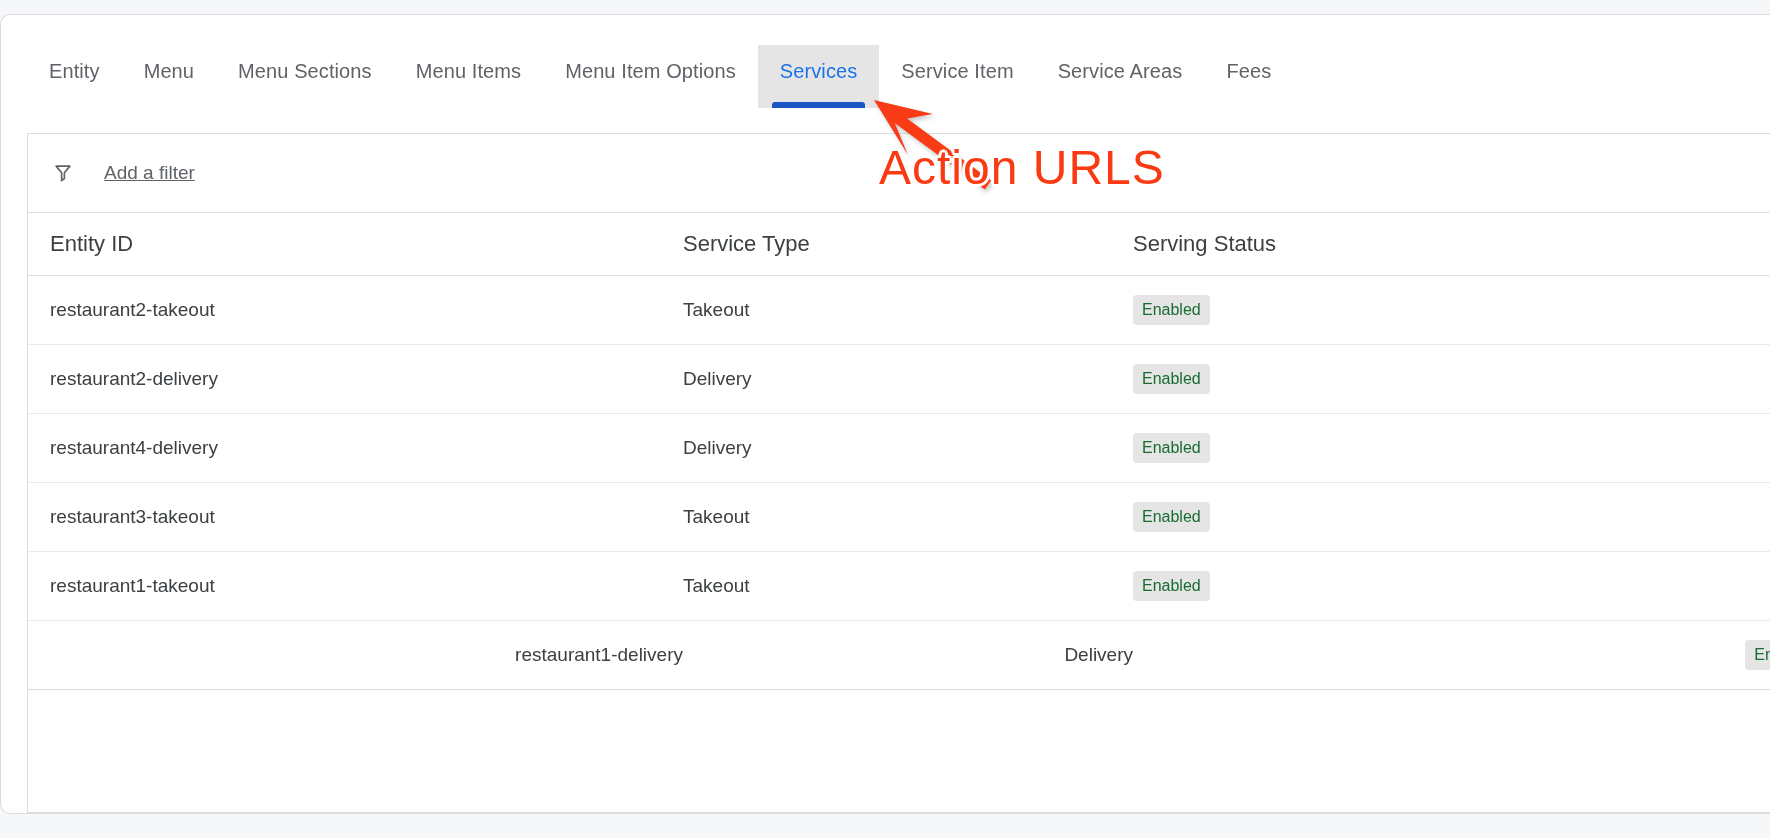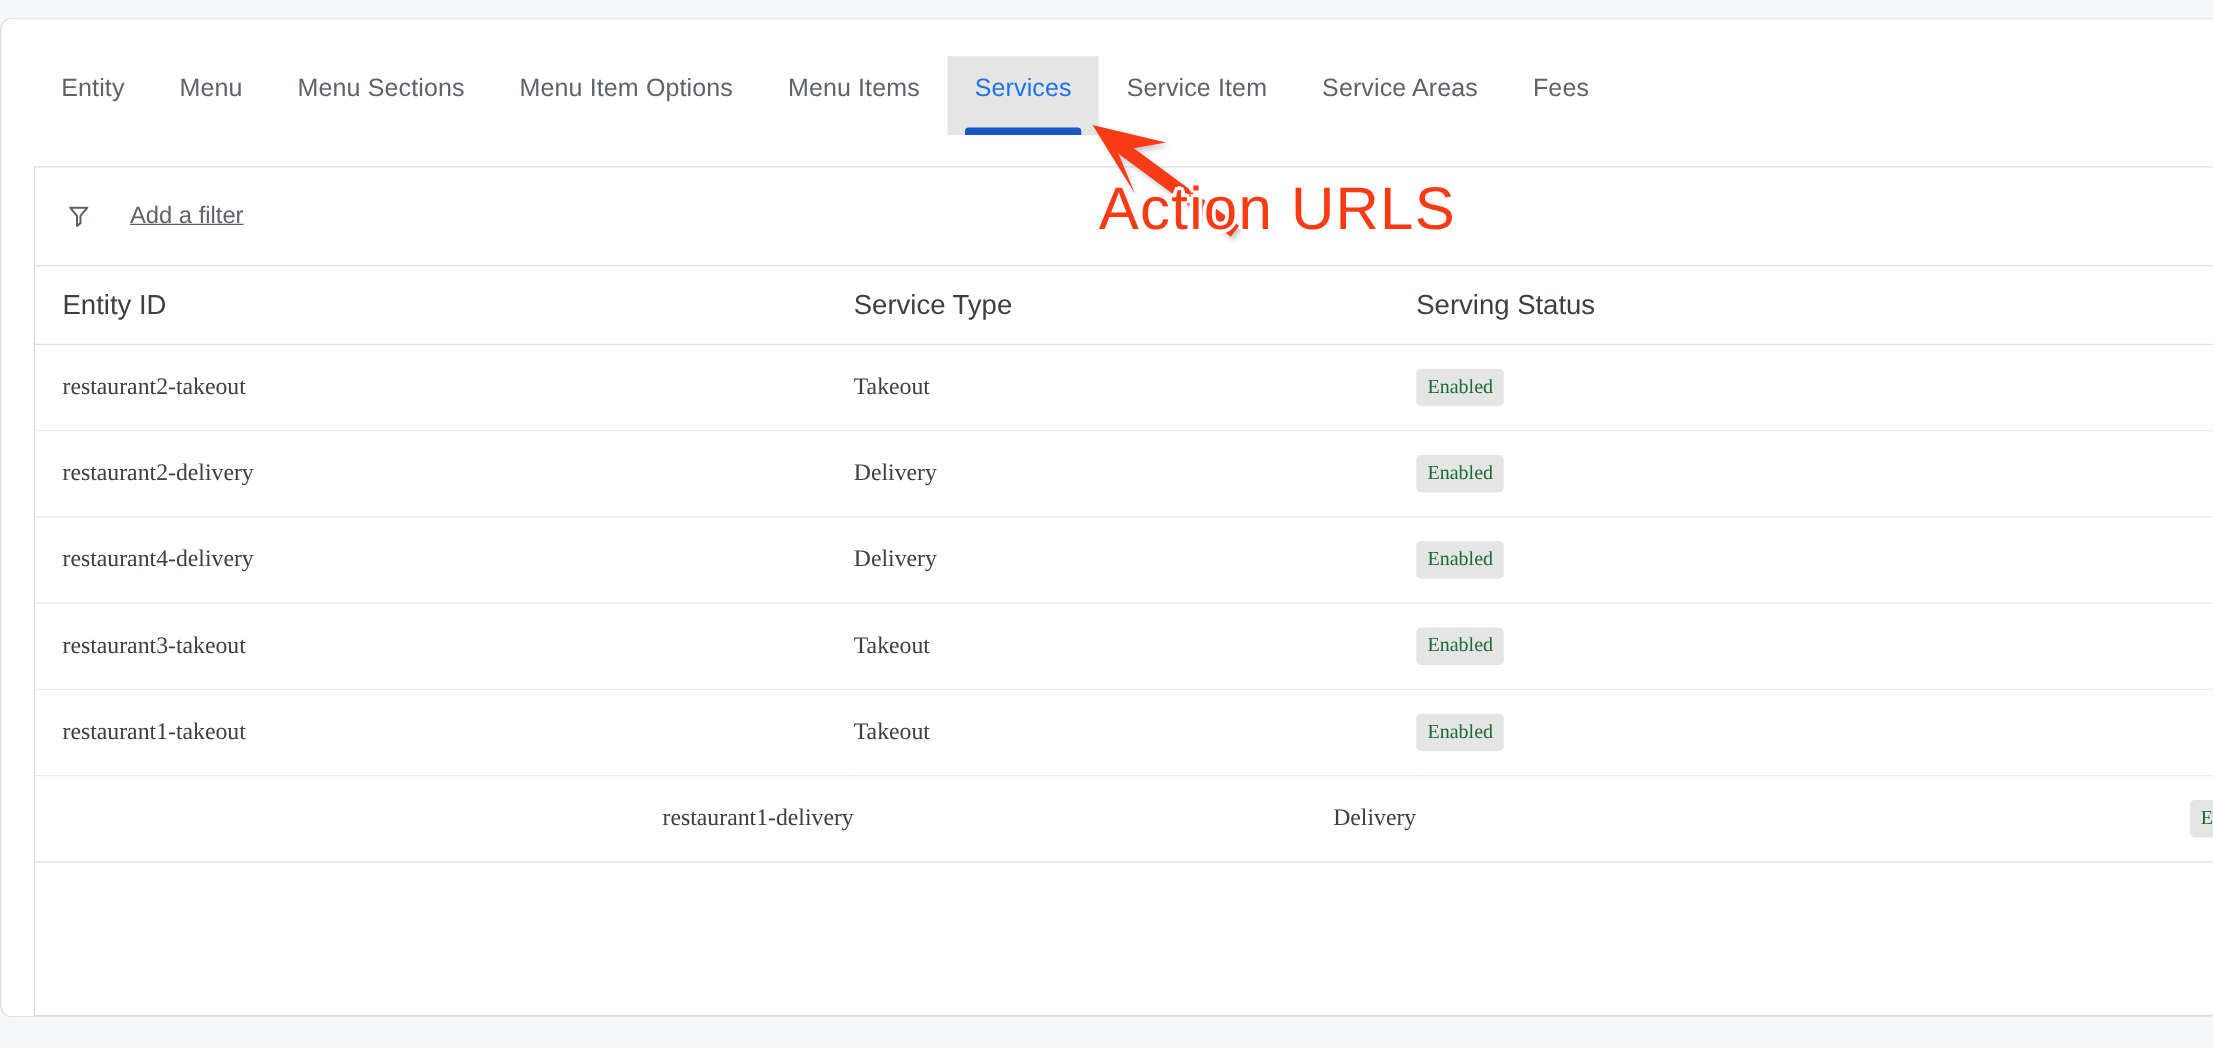--- a/index.html
+++ b/index.html
@@ -117,21 +117,20 @@
     border-bottom: 1px solid #e0e0e0;
     vertical-align: middle;
   }
   tbody td {
     font-size: 19px;
     color: #3c4043;
     height: 69px;
     padding: 0;
     border-bottom: 1px solid #e8eaed;
     vertical-align: middle;
-    font-family: Liberation Serif, serif;
   }
   tbody tr:last-child td { border-bottom: 1px solid #dadce0; text-align: right; }
 
   .col-entity  { width: 655px; padding-left: 22px !important; }
   .col-service { width: 450px; }
   .col-status  { width: auto; }
 
   .badge {
     display: inline-block;
     background: #e5e5e5;
@@ -174,24 +173,24 @@
     <div class="tab">
       <span>Entity</span>
     </div>
     <div class="tab">
       <span>Menu</span>
     </div>
     <div class="tab">
       <span>Menu Sections</span>
     </div>
     <div class="tab">
+      <span>Menu Items</span>
+    </div>
+    <div class="tab">
       <span>Menu Item Options</span>
-    </div>
-    <div class="tab">
-      <span>Menu Items</span>
     </div>
     <div class="tab active">
       <span>Services</span>
       <span class="tab-underline"></span>
     </div>
     <div class="tab">
       <span>Service Item</span>
     </div>
     <div class="tab">
       <span>Service Areas</span>

